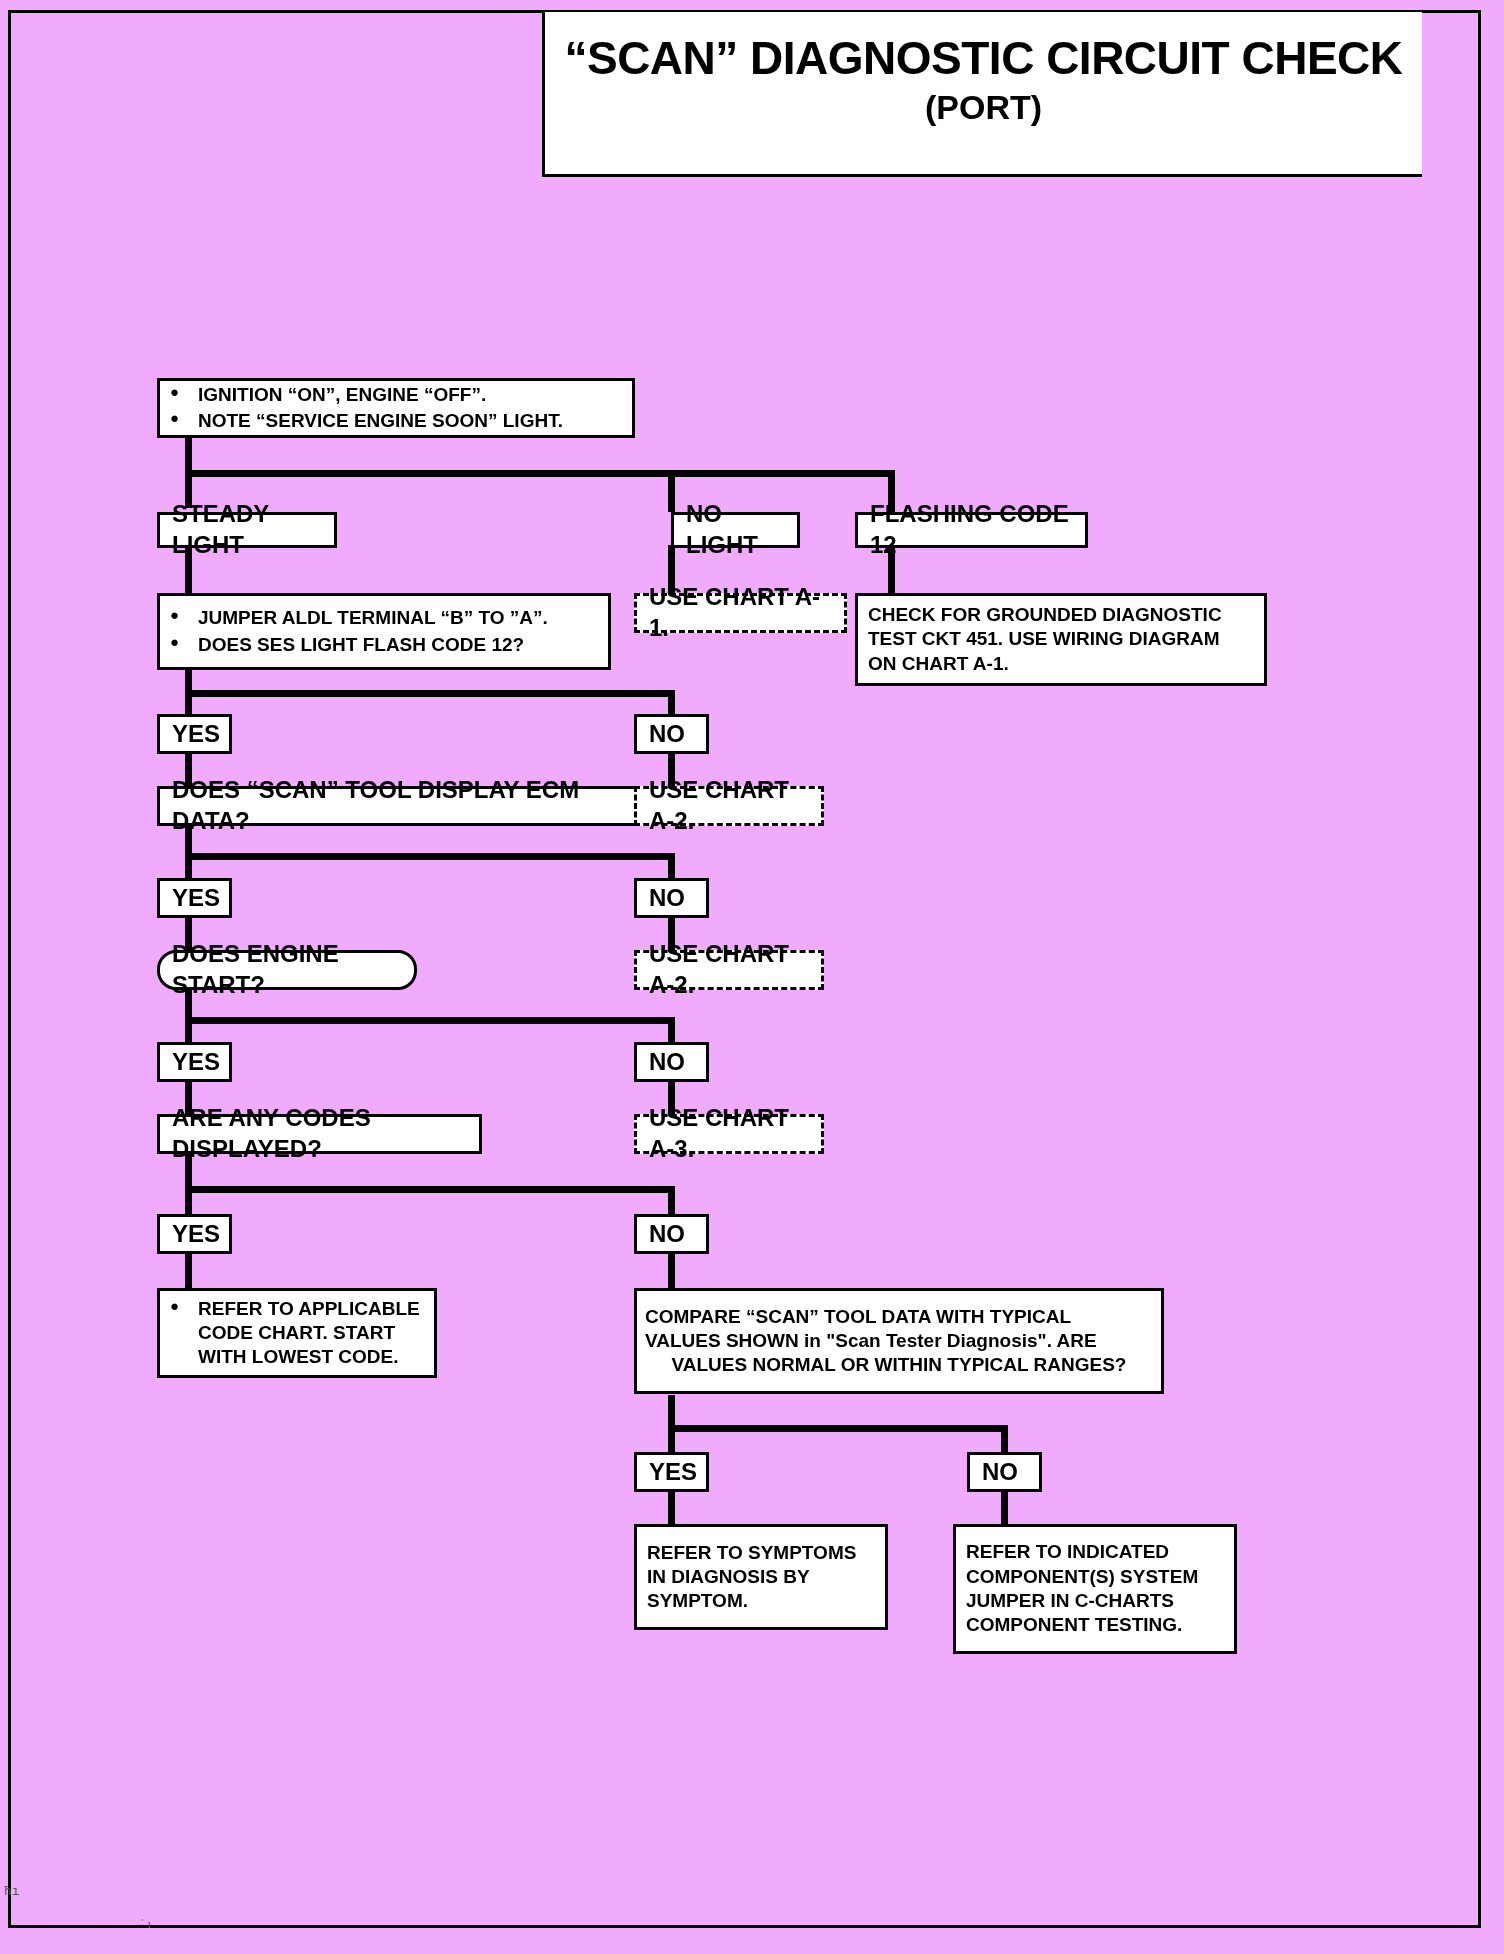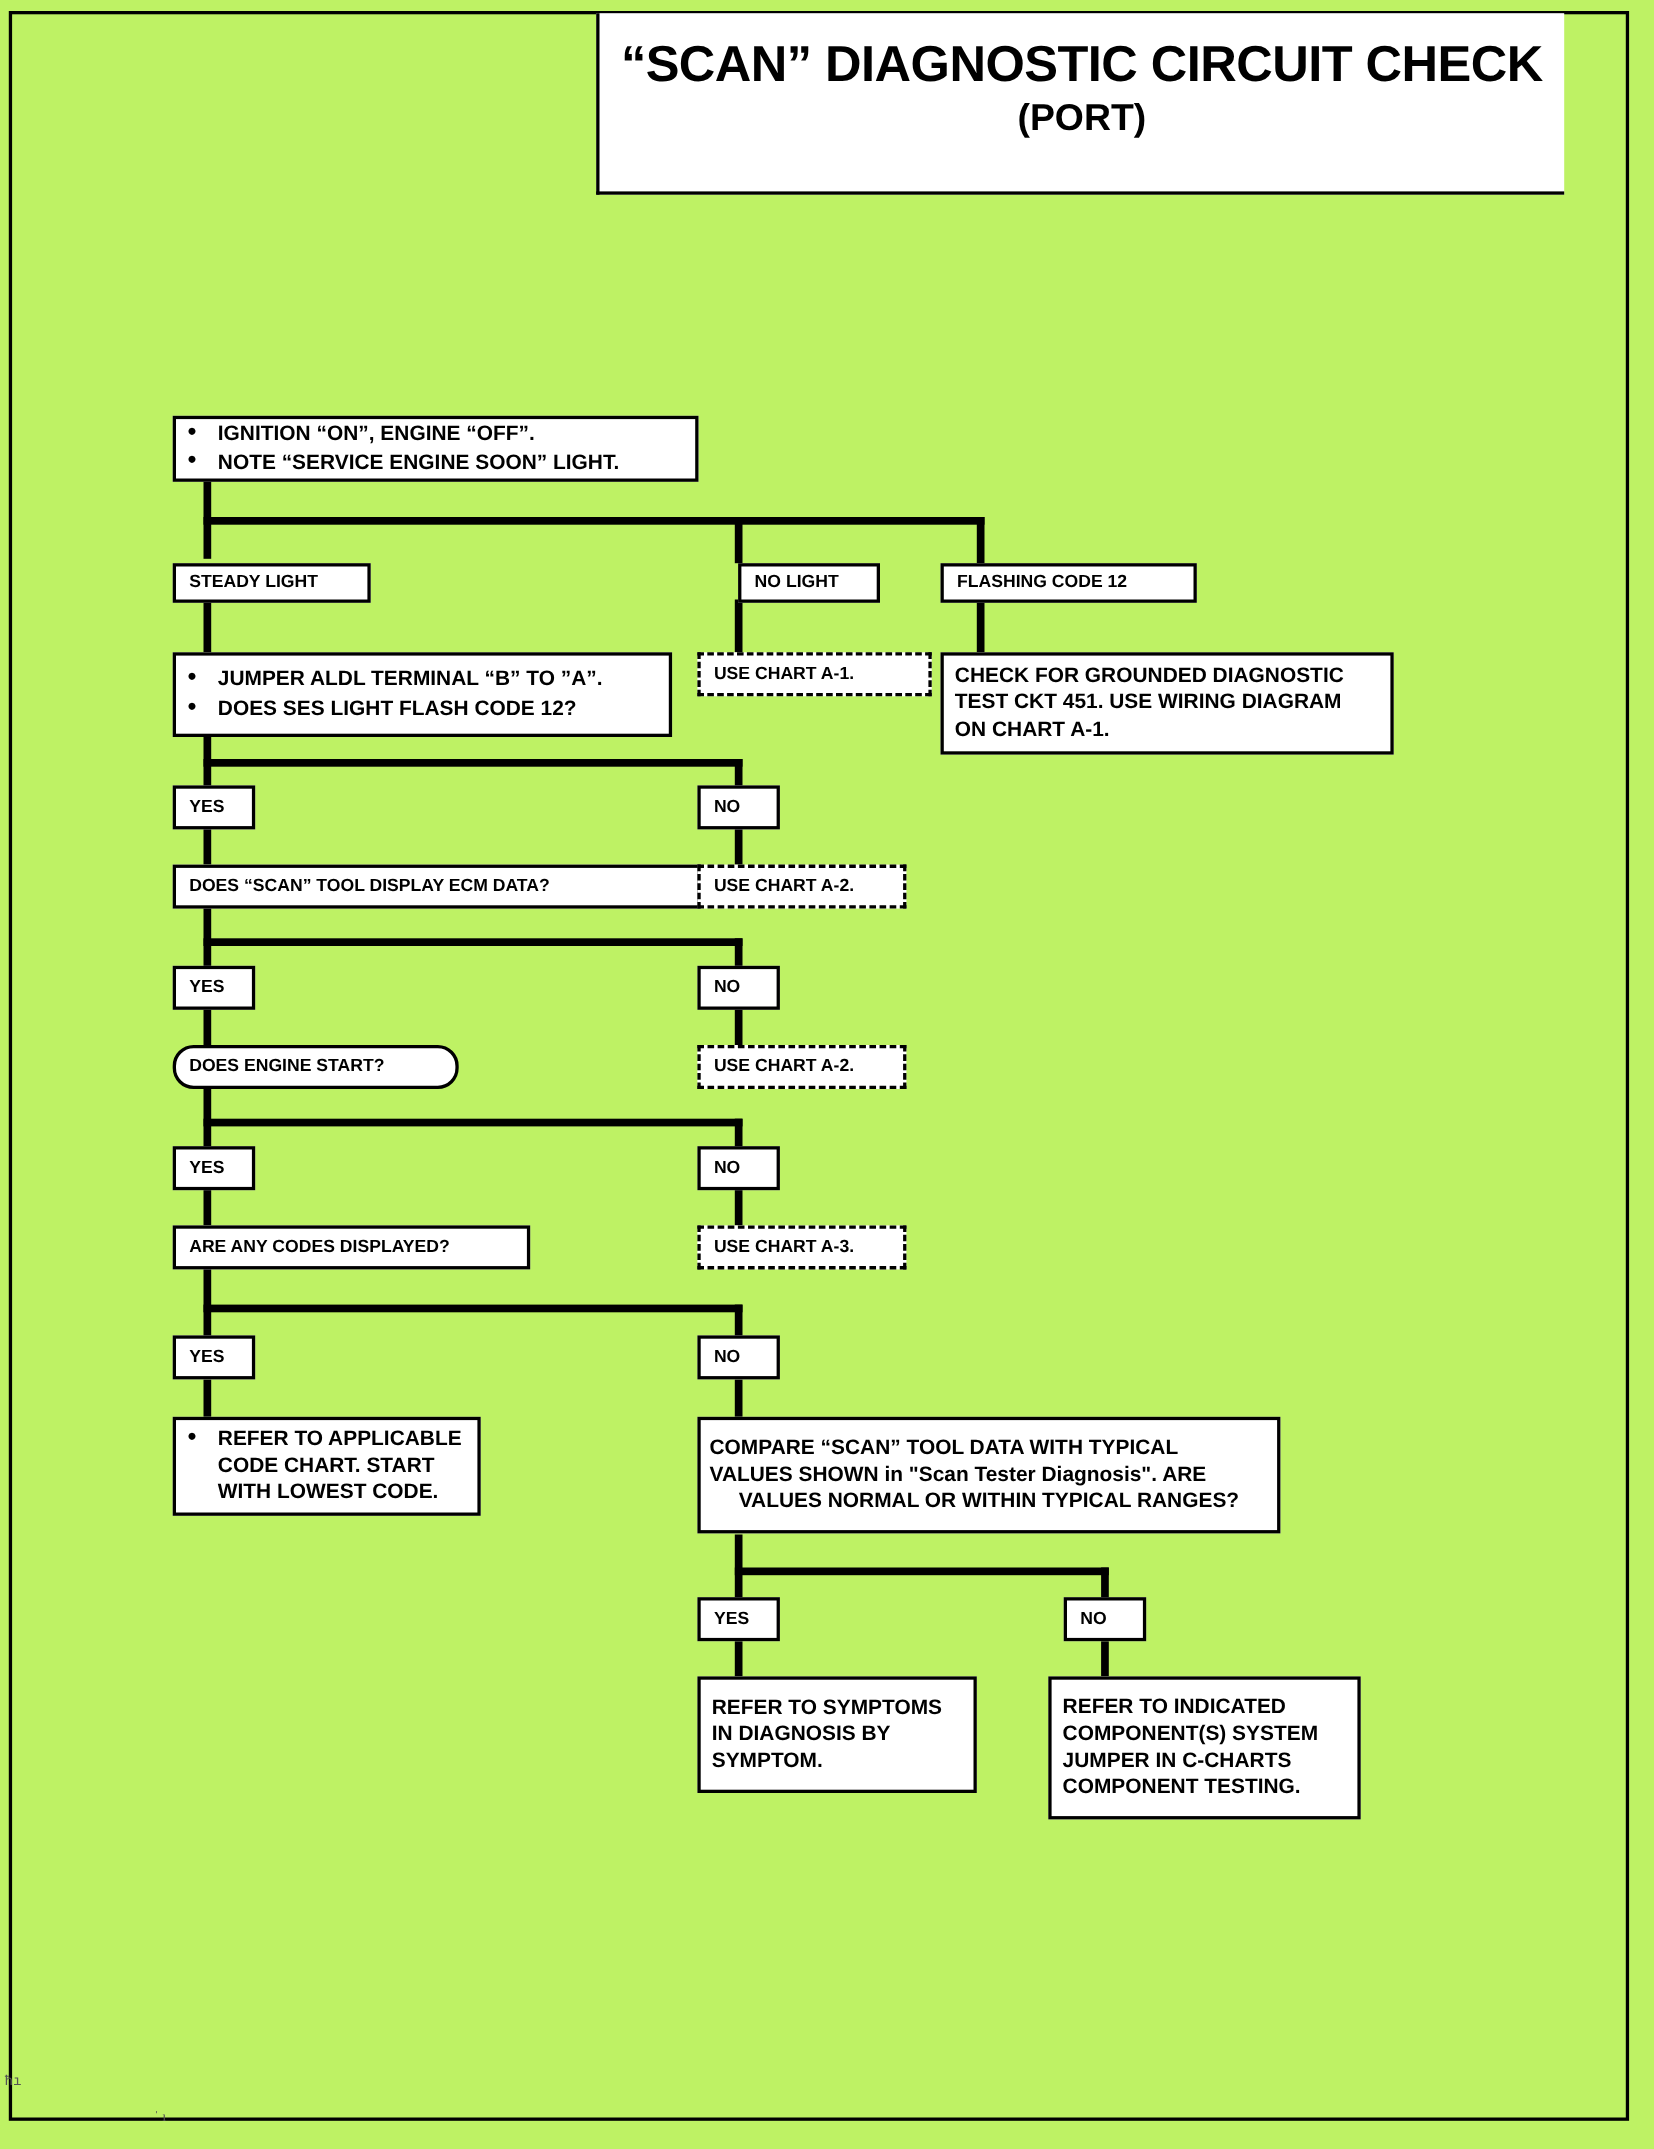--- a/index.html
+++ b/index.html
@@ -4,21 +4,21 @@
 <style>
   html,body{margin:0;padding:0;background:#ffffff;}
   body{
     font-family:"Liberation Sans", sans-serif;
     -webkit-font-smoothing:none;
   }
   #page{
     position:relative;
     width:1504px;
     height:1954px;
-    background:#bef264;
+    background:#f0abfc;
     overflow:hidden;
   }
 
   
   #page-border{
     position:absolute;
     left:8px; top:10px;
     width:1473px; height:1918px;
     border:3px solid #000;
     box-sizing:border-box;
@@ -65,21 +65,21 @@
     align-items:center;
   }
   .node.dashed{
     border:3px dashed #000;
   }
   .node .txt{ padding:0 10px; width:100%; }
   .node.bulleted .txt{ padding:6px 8px 6px 4px; }
 
   .small-label{
     justify-content:flex-start;
-    font-size:16px;
+    font-size:24px;
   }
   .small-label .txt{ padding-left:12px; }
 
   
   ul.bl{
     list-style:none;
     margin:0; padding:0;
   }
   ul.bl li{
     position:relative;

